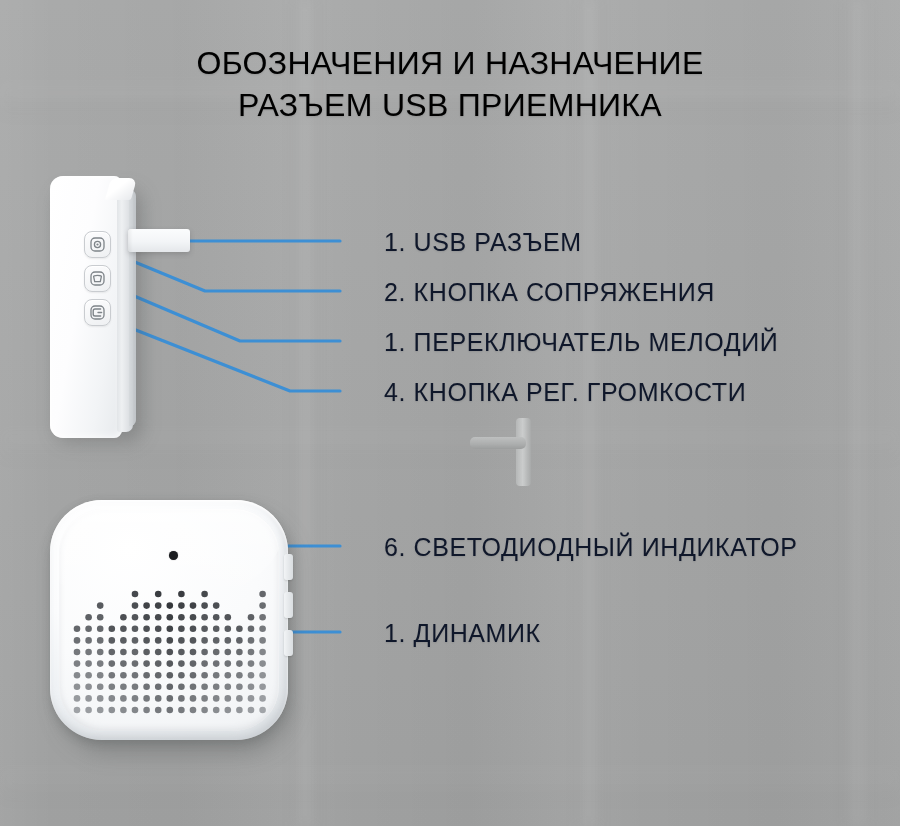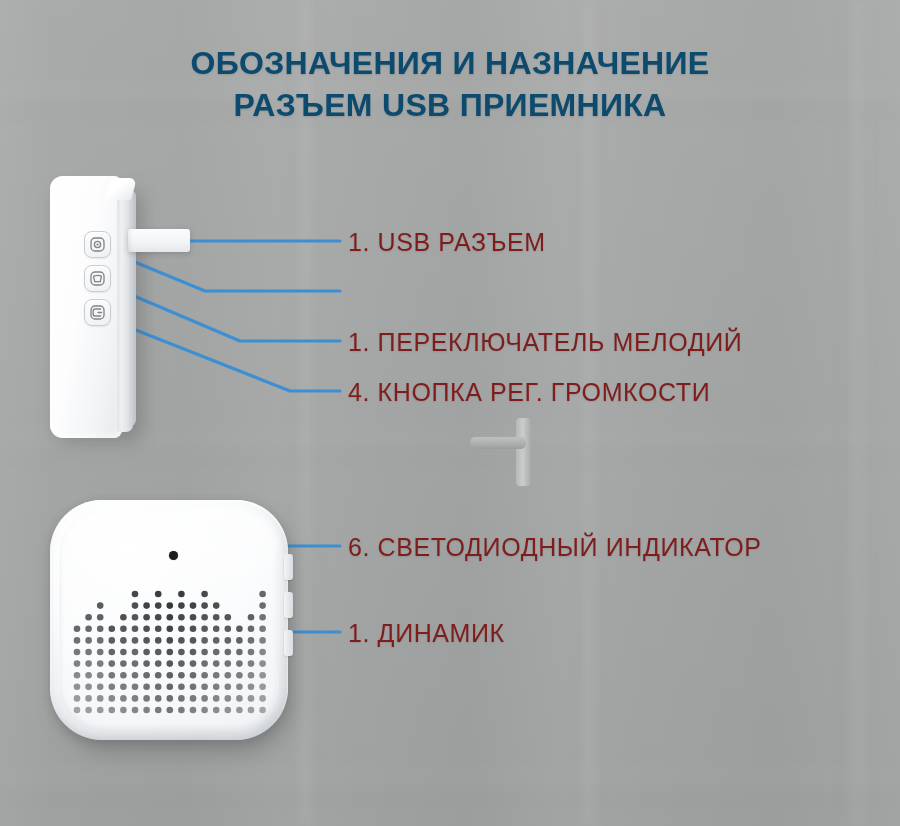--- a/index.html
+++ b/index.html
@@ -61,32 +61,33 @@
   }
   .handle .lever{
     position:absolute; left:0; top:19px; width:56px; height:12px; border-radius:5px;
     background:linear-gradient(180deg,#c3c5c5,#aeb0b0 60%,#9b9d9d);
     filter:blur(.7px);
   }
 
   
   .title{
     position:absolute; left:0; right:0; top:42px;
-    text-align:center; color:#0c4a6e;
-    font-weight:bold; font-size:32px; line-height:1.32;
+    text-align:center; color:#000000;
+    font-weight:normal; font-size:32px; line-height:1.32;
     letter-spacing:.3px;
     text-shadow:0 1px 2px rgba(0,0,0,.12);
   }
   .title .l2{ display:block; }
 
   
   .label{
-    position:absolute; color:#7f1d1d;
+    position:absolute; color:#0f172a;
     font-size:25px; letter-spacing:.6px; white-space:nowrap;
     text-shadow:0 1px 2px rgba(0,0,0,.10);
+    margin-left:36px;
   }
 
   
   .leaders{ position:absolute; inset:0; pointer-events:none; }
 
   
   .usb-dev{ position:absolute; left:50px; top:176px; width:90px; height:268px; }
   .usb-dev .shadow{
     position:absolute; left:6px; top:14px; width:86px; height:252px; border-radius:14px;
     background:rgba(70,72,74,.30); filter:blur(9px);
@@ -422,19 +423,20 @@
             <circle cx="189.6" cy="121.0" r="3.3" fill="rgb(161,164,168)"></circle>
           </svg>
       </div>
       <div class="sidebtn sb1"></div>
       <div class="sidebtn sb2"></div>
       <div class="sidebtn sb3"></div>
     </div>
   </div>
 
   <div class="label" style="left:348px; top:228px;">1. USB РАЗЪЕМ</div>
+  <div class="label" style="left:348px; top:278px;">2. КНОПКА СОПРЯЖЕНИЯ</div>
   <div class="label" style="left:348px; top:328px;">1. ПЕРЕКЛЮЧАТЕЛЬ МЕЛОДИЙ</div>
   <div class="label" style="left:348px; top:378px;text-align:right;">4. КНОПКА РЕГ. ГРОМКОСТИ</div>
 
   <div class="label" style="left:348px; top:533px;">6. СВЕТОДИОДНЫЙ ИНДИКАТОР</div>
   <div class="label" style="left:348px; top:619px;">1. ДИНАМИК</div>
 
 </div>
 
 </body></html>

